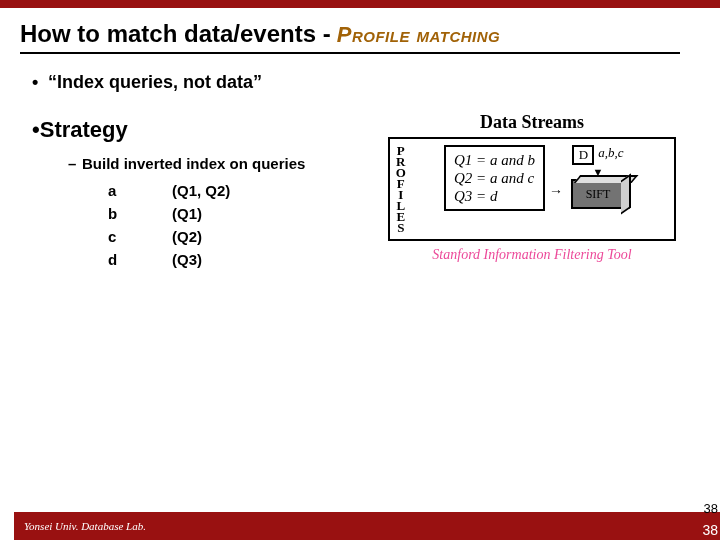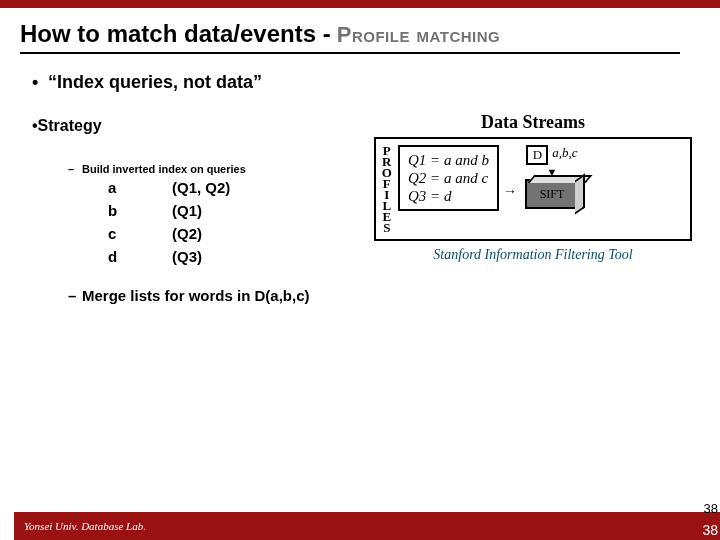--- a/index.html
+++ b/index.html
@@ -1,44 +1,44 @@
 <!DOCTYPE html>
 <html><head>
 <meta charset="utf-8">
 <style>
   * { margin:0; padding:0; box-sizing:border-box; }
   body { width:720px; height:540px; background:#fff; font-family:Verdana, Arial, sans-serif; position:relative; overflow:hidden; }
   .topbar { width:100%; height:8px; background:#991111; }
   .title { padding:12px 12px 4px 20px; font-size:24px; font-weight:bold; display:flex; align-items:baseline; gap:6px; }
-  .title .sub { color:#737373; font-variant:small-caps; font-size:22px; font-weight:bold; letter-spacing:.5px; }
+  .title .sub { color:#a16207; font-variant:small-caps; font-size:22px; font-weight:bold; letter-spacing:.5px;font-style:italic; }
   .hr { height:2px; background:#000; margin:0 20px 0 20px; width:660px; }
   .content { padding:18px 24px 0 32px; position:relative; }
   .b1 { font-size:18px; font-weight:bold; margin-bottom:24px; }
   .b1 .dot { display:inline-block; width:16px; color:#000; }
-  .b2-head { font-size:16px; font-weight:bold; margin-bottom:28px; }
-  .sub1 { margin-left:36px; font-size:11px; font-weight:bold; margin-bottom:4px; }
+  .b2-head { font-size:22px; font-weight:bold; margin-bottom:12px; }
+  .sub1 { margin-left:36px; font-size:15px; font-weight:bold; margin-bottom:10px; }
   .dash { display:inline-block; width:14px; }
   .tbl { margin-left:76px; font-size:15px; font-weight:bold; }
   .tbl .row { display:flex; gap:40px; margin-bottom:6px; }
   .tbl .row .c1 { width:24px; }
   .tbl .row .c2 { }
-  .figure { position:absolute; right:28px; top:58px; width:318px; }
+  .figure { position:absolute; right:44px; top:58px; width:288px; }
   .fig-title { font-size:18px; font-weight:600; text-align:center; margin-bottom:4px; font-family:"Times New Roman",serif; }
   .fig-box { border:2px solid #000; background:#fff; padding:6px 4px 6px 4px; display:flex; gap:4px; }
   .profiles-label { width:14px; display:flex; flex-direction:column; align-items:center; justify-content:center; font-family:"Times New Roman",serif; font-weight:bold; font-size:13px; line-height:11px; letter-spacing:.5px; }
   .profiles-label span{display:block;}
   .inner-queries { border:2px solid #000; padding:4px 8px; font-family:"Times New Roman",serif; font-style:italic; font-size:15px; line-height:18px; }
   .right-side { display:flex; flex-direction:column; align-items:center; gap:4px; margin-left:4px; }
   .dbox { border:2px solid #000; width:22px; height:20px; display:flex; align-items:center; justify-content:center; font-family:"Times New Roman",serif; font-size:13px; }
   .abc { font-family:"Times New Roman",serif; font-style:italic; font-size:13px; }
   .sift { position:relative; }
   .sift-cube { width:54px; height:30px; border:2px solid #000; background:#737373; display:flex; align-items:center; justify-content:center; font-family:"Times New Roman",serif; font-size:12px; position:relative; }
   .sift-cube:before{content:"";position:absolute;top:-6px;left:4px;width:54px;height:6px;border:2px solid #000;border-bottom:none;transform:skewX(-40deg);background:#e0e0e0;}
   .sift-cube:after{content:"";position:absolute;top:-4px;right:-8px;width:8px;height:30px;border:2px solid #000;border-left:none;transform:skewY(-35deg);background:#d0d0d0;}
-  .fig-caption { font-family:"Times New Roman",serif; font-style:italic; color:#0c4a6e; font-size:14px; text-align:center; margin-top:6px; }
+  .fig-caption { font-family:"Times New Roman",serif; font-style:italic; color:#ec4899; font-size:14px; text-align:center; margin-top:6px; }
   .merge { margin-left:36px; font-size:15px; font-weight:bold; margin-top:22px; }
   .merge2 { margin-left:60px; font-size:15px; font-weight:bold; margin-top:4px; }
   .arrow-right{display:inline-block;font-size:17px;vertical-align:-1px;}
   .footer { position:absolute; bottom:0; left:14px; width:100%; }
   .footbar { height:28px; background:#991111; color:#fff; font-style:italic; font-size:11px; display:flex; align-items:center; padding-left:10px; font-family:"Times New Roman",serif; }
   .pagenum-top { position:absolute; right:16px; bottom:24px; font-size:13px; }
   .pagenum-bot { position:absolute; right:16px; bottom:2px; font-size:14px; color:#fff; }
   .d-arrow-down{font-size:11px;line-height:6px;}
   .q-arrow{font-size:14px;line-height:8px;}
   .rstack{display:flex;align-items:flex-start;gap:4px;}
@@ -80,38 +80,35 @@
     <div class="row">
       <span class="c1">c</span>
       <span class="c2">(Q2)</span>
     </div>
     <div class="row">
       <span class="c1">d</span>
       <span class="c2">(Q3)</span>
     </div>
   </div>
 
-  <div class="merge">
-    <span class="dash">–</span><span>Merge lists for words in D(a,b,c)</span>
-  </div>
 
   <div class="figure">
     <div class="fig-title">Data Streams</div>
     <div class="fig-box">
       <div class="profiles-label">
         <span>P</span>
           <span>R</span>
           <span>O</span>
           <span>F</span>
           <span>I</span>
           <span>L</span>
           <span>E</span>
           <span>S</span>
       </div>
-      <div style="display:flex;flex-direction:column;gap:2px;">
+      <div style="display:flex;flex-direction:column;gap:2px;margin-left:32px;">
         <div class="inner-queries">
           <div>Q1 = a and b</div>
           <div>Q2 = a and c</div>
           <div>Q3 = d</div>
         </div>
       </div>
       <div style="display:flex;align-items:center;">
           <span class="q-arrow">→</span>
         </div>
       <div class="right-side">

